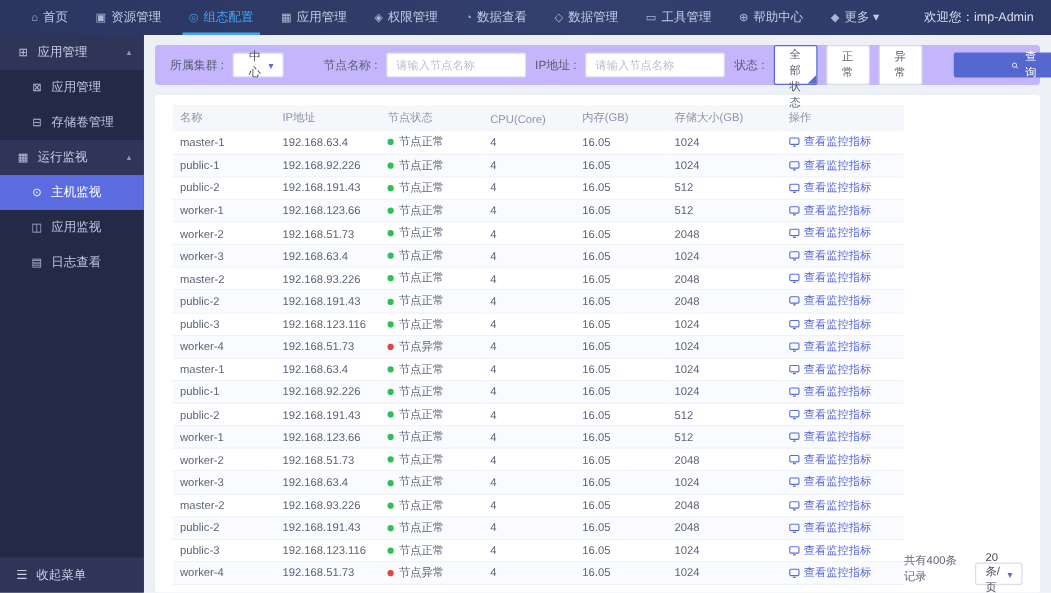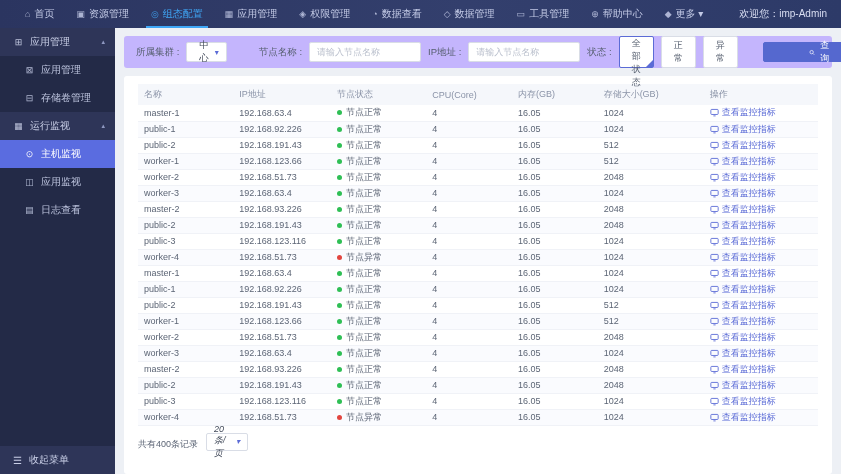--- a/index.html
+++ b/index.html
@@ -69,42 +69,42 @@
   .btn { height:20px; padding:0 11px; border-radius:2px; font-size:9px;
     display:flex; align-items:center; gap:4px; cursor:pointer;
     font-family:"Liberation Sans", sans-serif; }
   .btn-primary { background:#5568cf; border:1px solid #5568cf; color:#fff;
     margin-left:18px;padding-left:45px; }
   .btn-plain { background:#fff; border:1px solid #d9dde6; color:#555e6e;
     margin-left:6px; }
 
   
   .table-panel { background:#fff; border-radius:3px; margin-top:8px;
-    padding:8px 14px 6px; height:398px; display:flex; flex-direction:column; }
+    padding:8px 14px 6px; height:398px; display:flex; flex-direction:row; }
   table { width:100%; border-collapse:collapse; table-layout:fixed;
     font-size:9px; }
   th { background:#f5f7fb; color:#8b94a8; font-weight:normal; text-align:left;
     height:21px; padding:0 6px; }
   td { height:16px; padding:0 6px; color:#5c6575; border-bottom:1px solid #f0f2f7;
     white-space:nowrap; overflow:hidden; }
   tbody tr:nth-child(even) { background:#fafbfe; }
   .col-name{width:14%;} .col-ip{width:14.4%;} .col-status{width:14%;}
   .col-cpu{width:12.6%;} .col-mem{width:12.6%;} .col-storage{width:15.6%;}
   .col-action{width:16.8%;}
   .dot { display:inline-block; width:5px; height:5px; border-radius:50%;
     margin-right:4px; vertical-align:middle; }
   .dot.ok { background:#2fbf55; }
   .dot.err { background:#e2453f; }
   .action-link { color:#5b6bd6; cursor:pointer; display:inline-flex;
     align-items:center; gap:3px; text-decoration:none; }
 
   
   .table-footer { display:flex; align-items:flex-end; margin-top:7px;
     font-size:9px; color:#5c6575; gap:8px; }
-  .sel-pagesize { width:42px; height:18px; font-size:9px;font-style:italic; }
+  .sel-pagesize { width:42px; height:18px; font-size:9px; }
   .pagination { margin-left:auto; display:flex; gap:4px; }
   .page-btn { min-width:18px; height:18px; padding:0 6px; border:1px solid #dcdfe8;
     background:#fff; border-radius:2px; font-size:9px; color:#555e6e;
     cursor:pointer; font-family:"Liberation Sans", sans-serif; }
   .page-btn.active { border-color:#5b6bd6; color:#5b6bd6; }
   .page-btn.ellipsis { border:none; background:transparent; cursor:default; }
 
   svg { display:block; }
 </style>
 </head>

